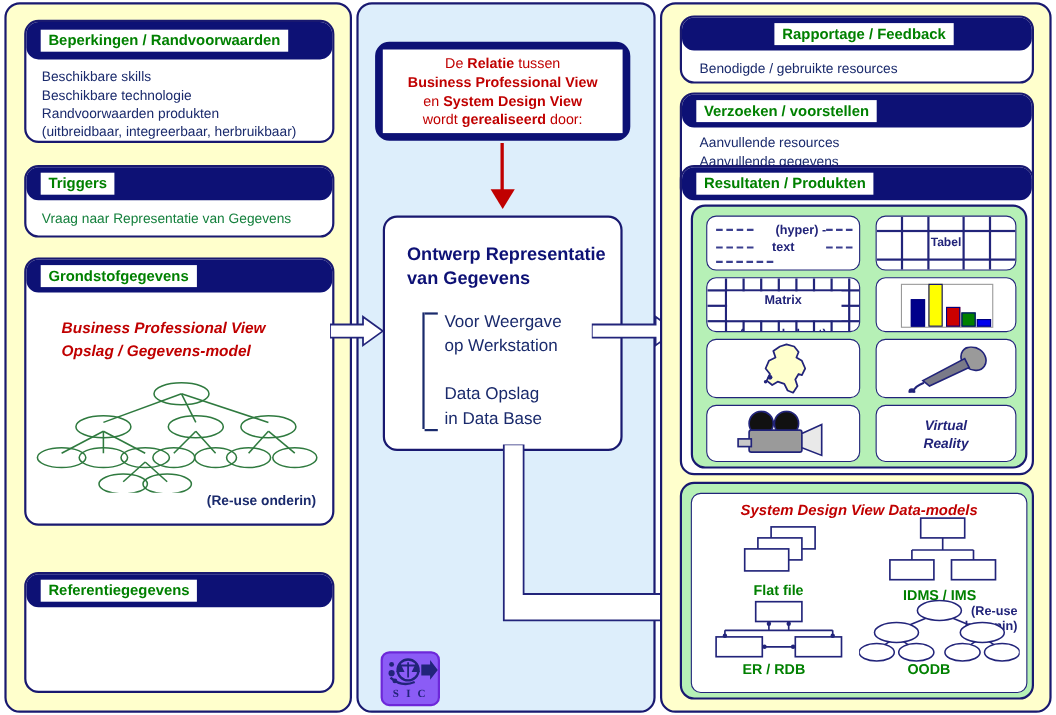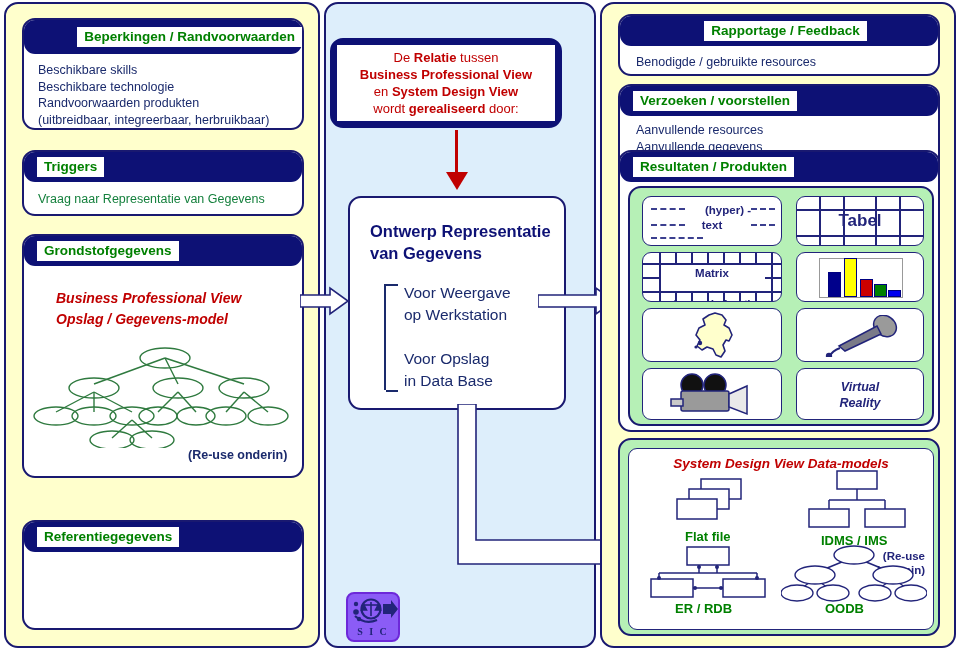--- a/index.html
+++ b/index.html
@@ -239,21 +239,21 @@
   }
 </style>
 </head>
 <body>
 
 <div id="stage">
 
   <div class="panel panel-left"></div>
 
   <div class="card" style="left:22px; top:18px; width:282px; height:112px;">
-    <div class="hdr" style="height:34px;justify-content:flex-end;">
+    <div class="hdr" style="height:34px;">
       <span class="hdr-label">Beperkingen / Randvoorwaarden</span>
     </div>
     <div class="body-txt" style="left:14px; top:42px;">
       <div>Beschikbare skills</div>
       <div>Beschikbare technologie</div>
       <div>Randvoorwaarden produkten</div>
       <div>(uitbreidbaar, integreerbaar, herbruikbaar)</div>
     </div>
   </div>
 
@@ -309,21 +309,21 @@
   <div class="reuse-note" style="left:188px; top:448px;">(Re-use onderin)</div>
 
   <div class="card" style="left:22px; top:520px; width:282px; height:110px;">
     <div class="hdr" style="height:30px;">
       <span class="hdr-label">Referentiegegevens</span>
     </div>
   </div>
 
   <div class="panel panel-mid"></div>
 
-  <div class="title-box" style="left:330px; top:38px; width:232px; height:90px;">
+  <div class="title-box" style="left:341px; top:38px; width:232px; height:90px;">
     <div class="title-inner">
       <div><span>De </span><b>Relatie</b><span> tussen</span></div>
       <div><b>Business Professional View</b></div>
       <div><span>en </span><b>System Design View</b></div>
       <div><span>wordt </span><b>gerealiseerd</b><span> door:</span></div>
     </div>
   </div>
 
   <div class="red-arrow-stem" style="left:455px; top:130px; height:47px;"></div>
   <div class="red-arrow-head" style="left:446px; top:172px;"></div>
@@ -333,21 +333,21 @@
       <div>Ontwerp Representatie</div>
       <div>van Gegevens</div>
     </div>
 
     <div class="bracket" style="left:34px; top:86px; height:106px;"></div>
     <div class="proc-sub" style="left:54px; top:84px;">
       <div>Voor Weergave</div>
       <div>op Werkstation</div>
     </div>
     <div class="proc-sub" style="left:54px; top:150px;">
-      <div>Voor Opslag</div>
+      <div>Data Opslag</div>
       <div>in Data Base</div>
     </div>
   </div>
 
   <div class="blkarrow" style="left:300px; top:286px;">
     <svg width="50" height="30" viewBox="0 0 50 30">
       <polygon points="0,9 30,9 30,2 48,15 30,28 30,21 0,21" fill="#ffffff" stroke="#22247a" stroke-width="1.6"></polygon>
     </svg>
   </div>
 
@@ -420,21 +420,21 @@
         <div class="pcard-lbl" style="top:21px;">text</div>
       </div>
 
       <div class="pcard" style="left:166px; top:8px; width:128px; height:50px; overflow:hidden;">
         <div class="gl-v" style="left:22px; top:0; height:50px;"></div>
         <div class="gl-v" style="left:46px; top:0; height:50px;"></div>
         <div class="gl-v" style="left:78px; top:0; height:50px;"></div>
         <div class="gl-v" style="left:102px; top:0; height:50px;"></div>
         <div class="gl-h" style="left:0; top:12px; width:128px;"></div>
         <div class="gl-h" style="left:0; top:38px; width:128px;"></div>
-        <div class="pcard-lbl" style="top:17px; font-size:17px;">Tabel</div>
+        <div class="pcard-lbl" style="top:17px; font-size:11px;">Tabel</div>
       </div>
 
       <div class="pcard" style="left:12px; top:64px; width:140px; height:50px; overflow:hidden;">
         <div class="gl-v" style="left:16px; top:0; height:50px;"></div>
         <div class="gl-v" style="left:32px; top:0; height:50px;"></div>
         <div class="gl-v" style="left:48px; top:0; height:50px;"></div>
         <div class="gl-v" style="left:64px; top:0; height:50px;"></div>
         <div class="gl-v" style="left:80px; top:0; height:50px;"></div>
         <div class="gl-v" style="left:96px; top:0; height:50px;"></div>
         <div class="gl-v" style="left:112px; top:0; height:50px;"></div>

